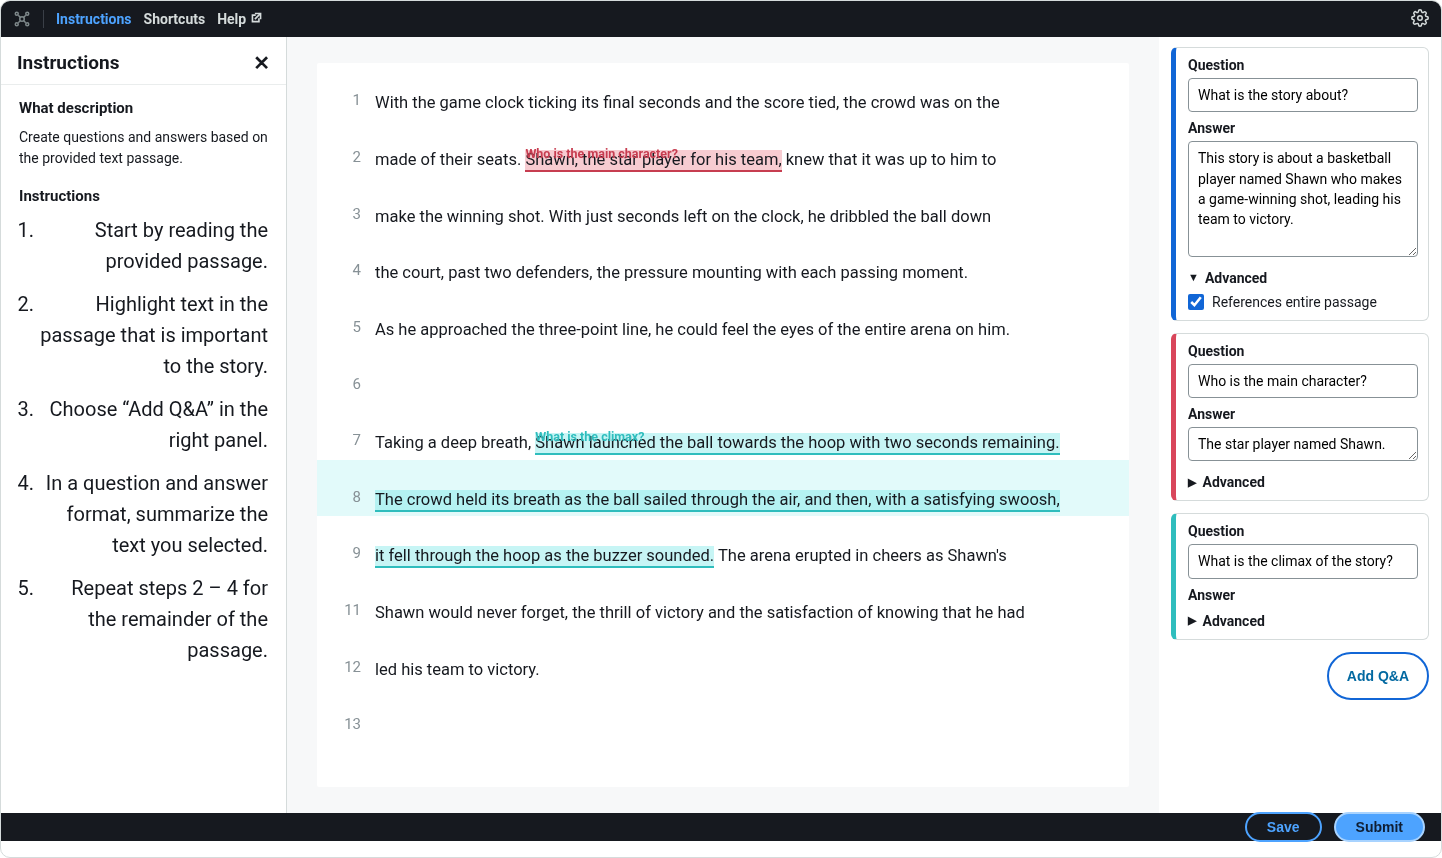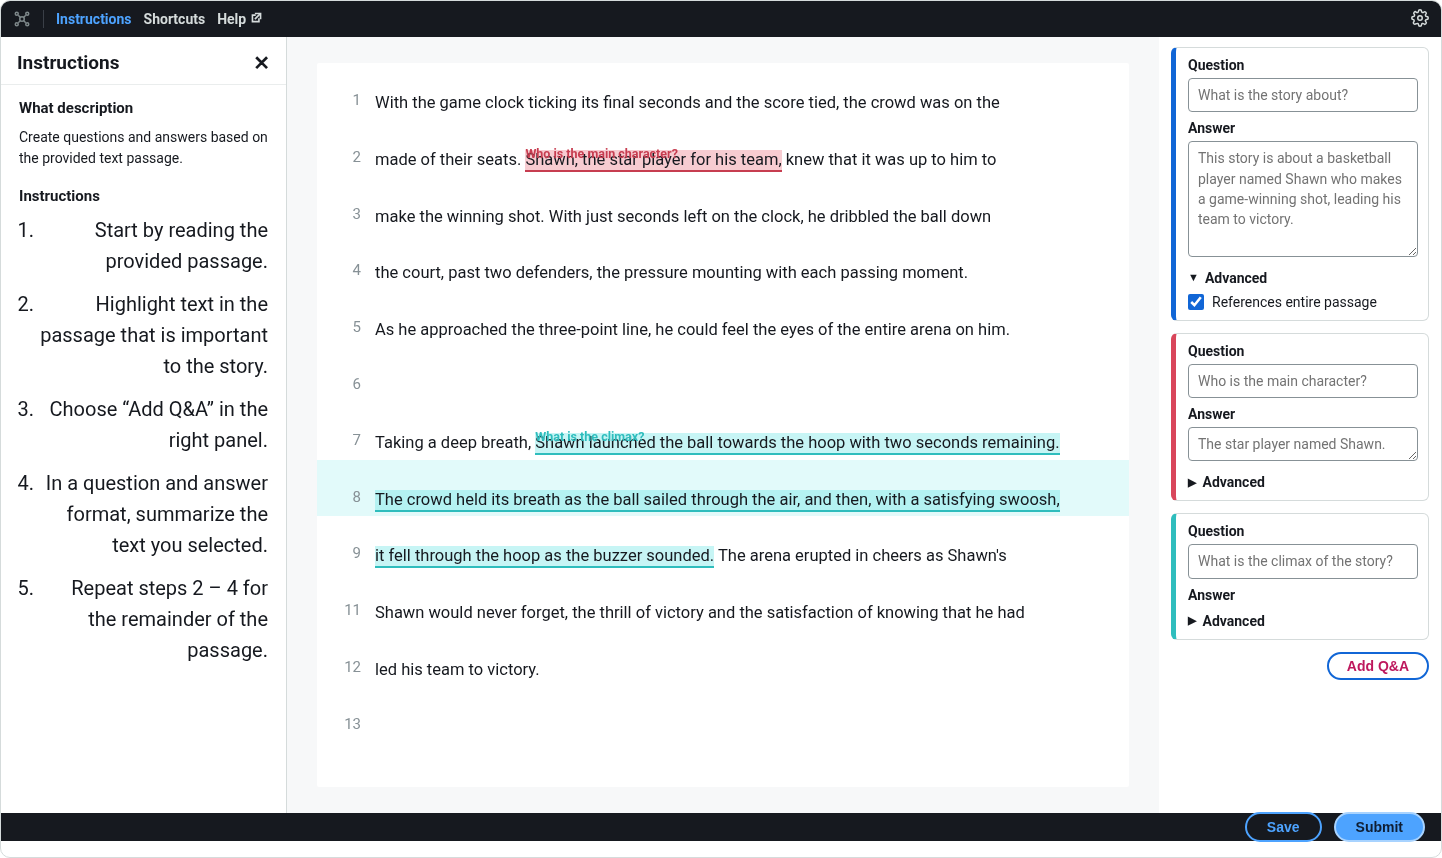--- a/index.html
+++ b/index.html
@@ -186,21 +186,21 @@
   display: block;
 }
 .qa-card input[type="text"], .qa-card textarea {
   width: 100%;
   border: 1px solid #879196;
   border-radius: 4px;
   padding: 6px 9px;
   font-size: 14px;
   font-family: inherit;
   line-height: 1.45;
-  color: #737373;
+  color: #000000;
   background: #fff;
 }
 .qa-card textarea {
   resize: both;
   min-height: 32px;
 }
 .qa-card textarea.active, .qa-card input.active {
   border-color: #1166d6;
   outline: 1px solid #1166d6;
 }
@@ -227,25 +227,25 @@
   width: 16px; height: 16px;
   accent-color: #1166d6;
 }
 .add-row {
   text-align: right;
   margin-top: 6px;
 }
 .add-btn {
   border: 2px solid #1166d6;
   background: #fff;
-  color: #be185d;
+  color: #0369a1;
   font-weight: 700;
   font-size: 14px;
   border-radius: 999px;
-  padding: 4px 18px;
+  padding: 14px 18px;
   cursor: pointer;
 }
 
 
 .footer {
   height: 28px;
   background: #16191f;
   display: flex;
   align-items: center;
   justify-content: flex-end;

